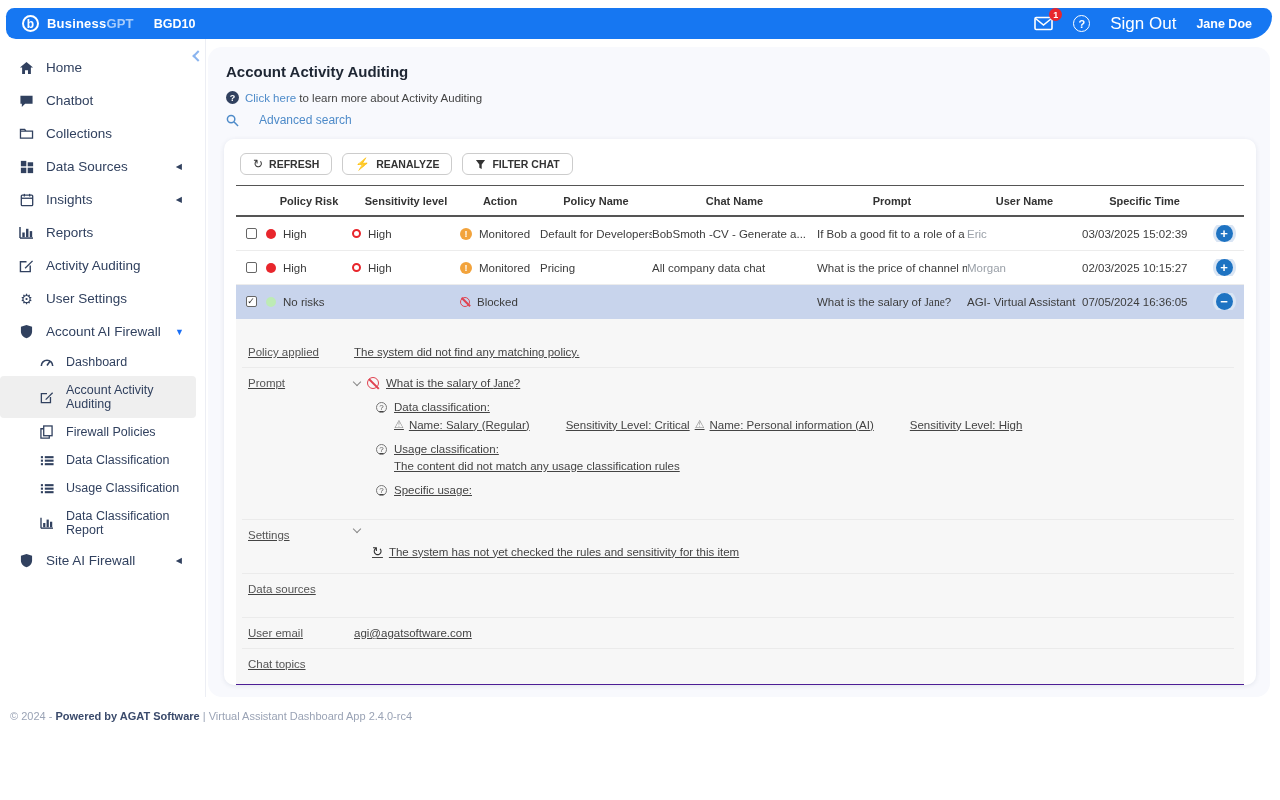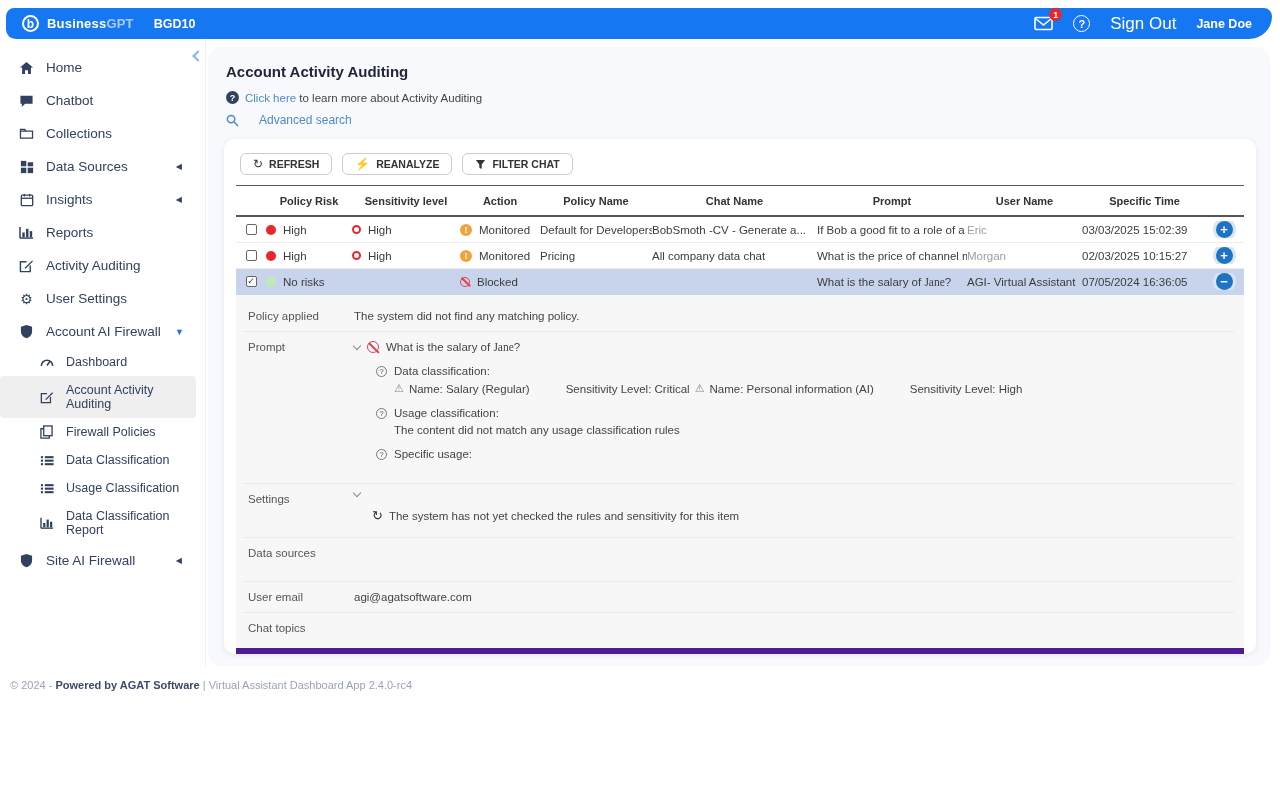--- a/index.html
+++ b/index.html
@@ -61,21 +61,21 @@
     background:#fff; padding:4px 12px; font-size:10.5px; font-weight:bold; color:#333;
     font-family:"Liberation Sans", sans-serif; cursor:pointer; }
   .btn .b-icon { font-size:12px; line-height:1; font-weight:normal; }
 
   
   .tr { display:grid; grid-template-columns:30px 86px 108px 80px 112px 165px 150px 115px 125px 34px;
     align-items:center; }
   .thead { border-top:1.5px solid #555; border-bottom:2px solid #555; height:32px;
     font-weight:bold; font-size:11px; color:#333; }
   .th { text-align:center; white-space:nowrap; }
-  .row { height:26px; border-bottom:1px solid #ececec; }
+  .row { height:34px; border-bottom:1px solid #ececec; }
   .row.selected { background:#c8d4ec; border-bottom:1px solid #c8d4ec; }
   .td { font-size:11.5px; color:#3c3c3c; display:flex; align-items:center; gap:7px; padding-right:6px;
     overflow:hidden; white-space:nowrap; }
   .td.center { justify-content:center; padding-right:0; }
   .muted { color:#9aa0a8; }
   .serif-name { font-family:"Liberation Serif", serif; }
 
   .cb { width:11px; height:11px; border:1.5px solid #666; border-radius:2px; background:#fff;
     margin:0 auto; display:flex; align-items:center; justify-content:center; cursor:pointer;
     font-size:9px; color:#333; line-height:1; }
@@ -86,22 +86,22 @@
   .mon { width:12px; height:12px; border-radius:50%; background:#F2A33C; color:#fff; font-size:9px;
     font-weight:bold; display:flex; align-items:center; justify-content:center; flex:0 0 12px; }
   .blocked { width:10px; height:10px; border:1.6px solid #E04250; border-radius:50%; position:relative; flex:0 0 10px; }
   .blocked::after { content:""; position:absolute; left:-1.2px; top:3.8px; width:12px; height:1.6px;
     background:#E04250; transform:rotate(45deg); }
   .expand-btn { width:17px; height:17px; border-radius:50%; background:#1E73C2; color:#fff;
     display:flex; align-items:center; justify-content:center; font-size:13px; font-weight:bold;
     box-shadow:0 0 0 3px #d9e5f4; margin:0 auto; cursor:pointer; line-height:1; }
 
   
-  .detail-panel { background:#f7f7f7; padding:6px 10px 0 6px; font-size:11.5px; color:#444;
-    border-bottom:6px solid #4c1d95; }
+  .detail-panel { background:#f7f7f7; padding:18px 10px 0 6px; font-size:11.5px; color:#444;
+    border-bottom:1px solid #4c1d95;text-decoration:underline; }
   .d-row { display:flex; border-bottom:1px solid #ebebeb; padding:9px 0; }
   .d-row:last-child { border-bottom:none; padding-bottom:14px;justify-content:center; }
   .d-label { width:112px; flex:0 0 112px; color:#555; padding-left:6px; }
   .d-content { flex:1; }
   .p-line { display:flex; align-items:center; gap:7px; }
   .chev { width:6px; height:6px; border-right:1.5px solid #888; border-bottom:1.5px solid #888;
     transform:rotate(45deg); margin-top:-3px; flex:0 0 6px; cursor:pointer; }
   .blocked.big { width:12px; height:12px; flex:0 0 12px; }
   .blocked.big::after { left:-1px; top:4.8px; width:14px; }
   .q-circle { width:11px; height:11px; border:1.2px solid #777; border-radius:50%; color:#555;

